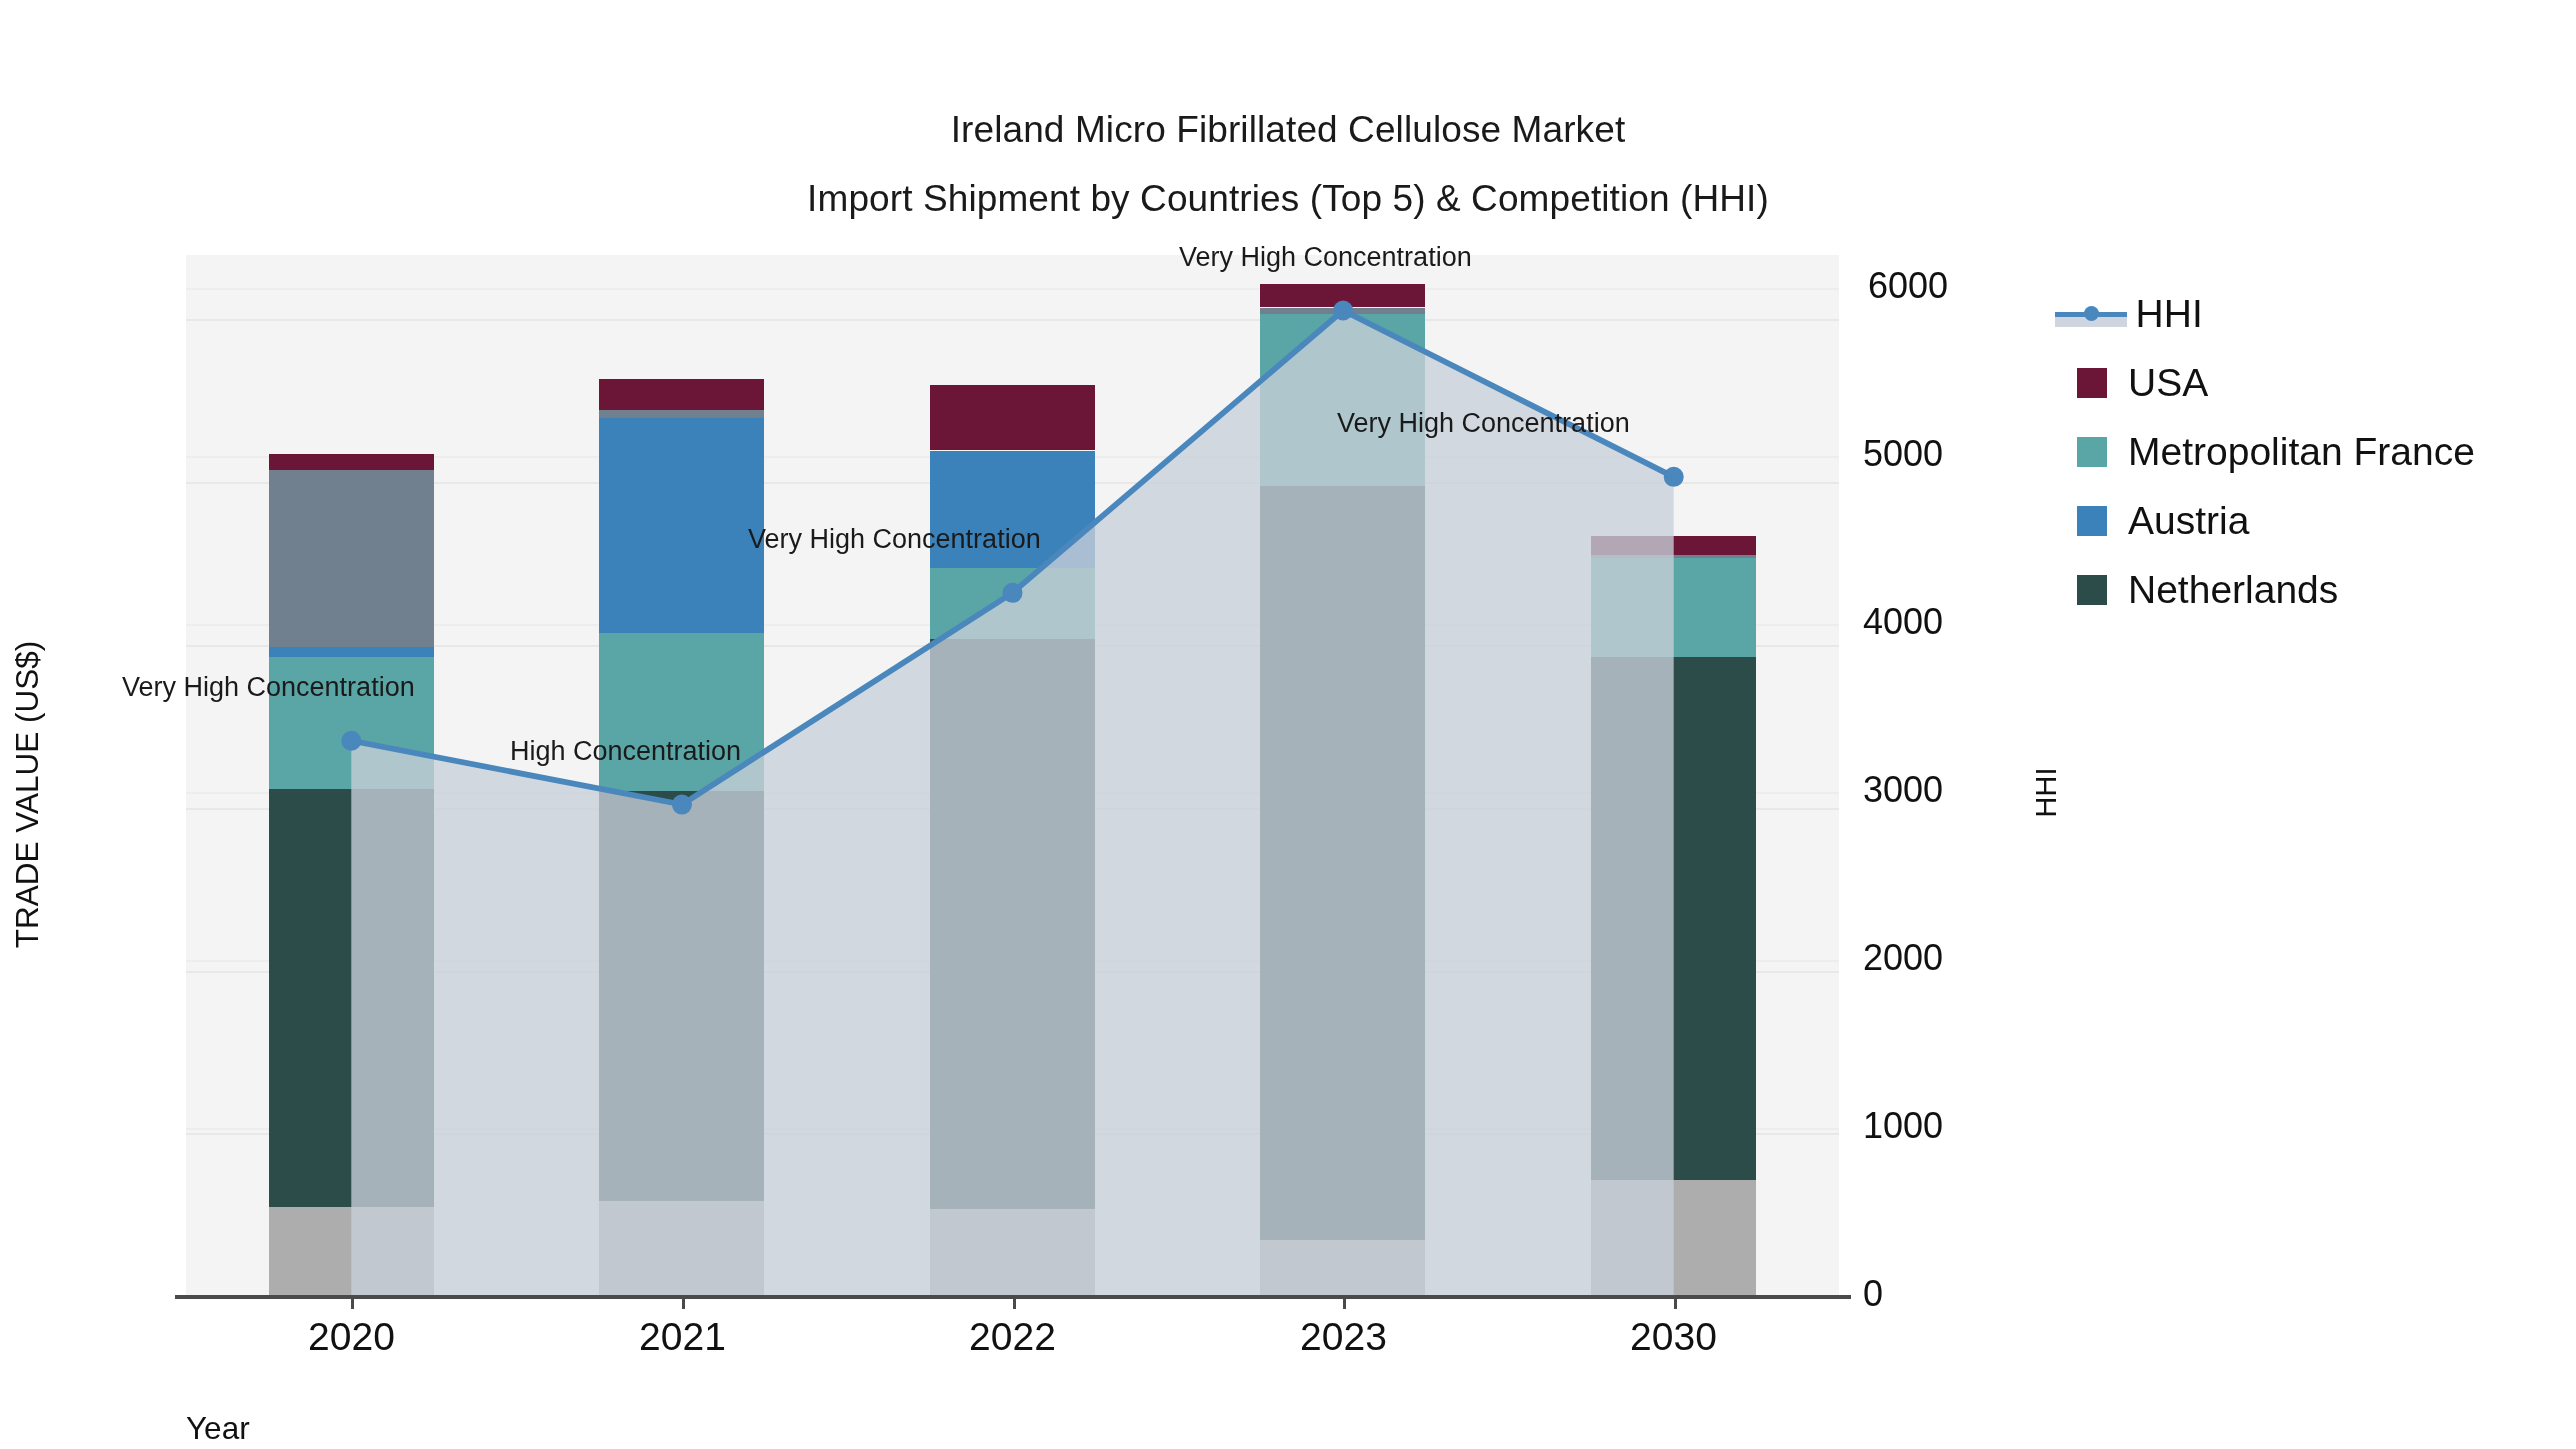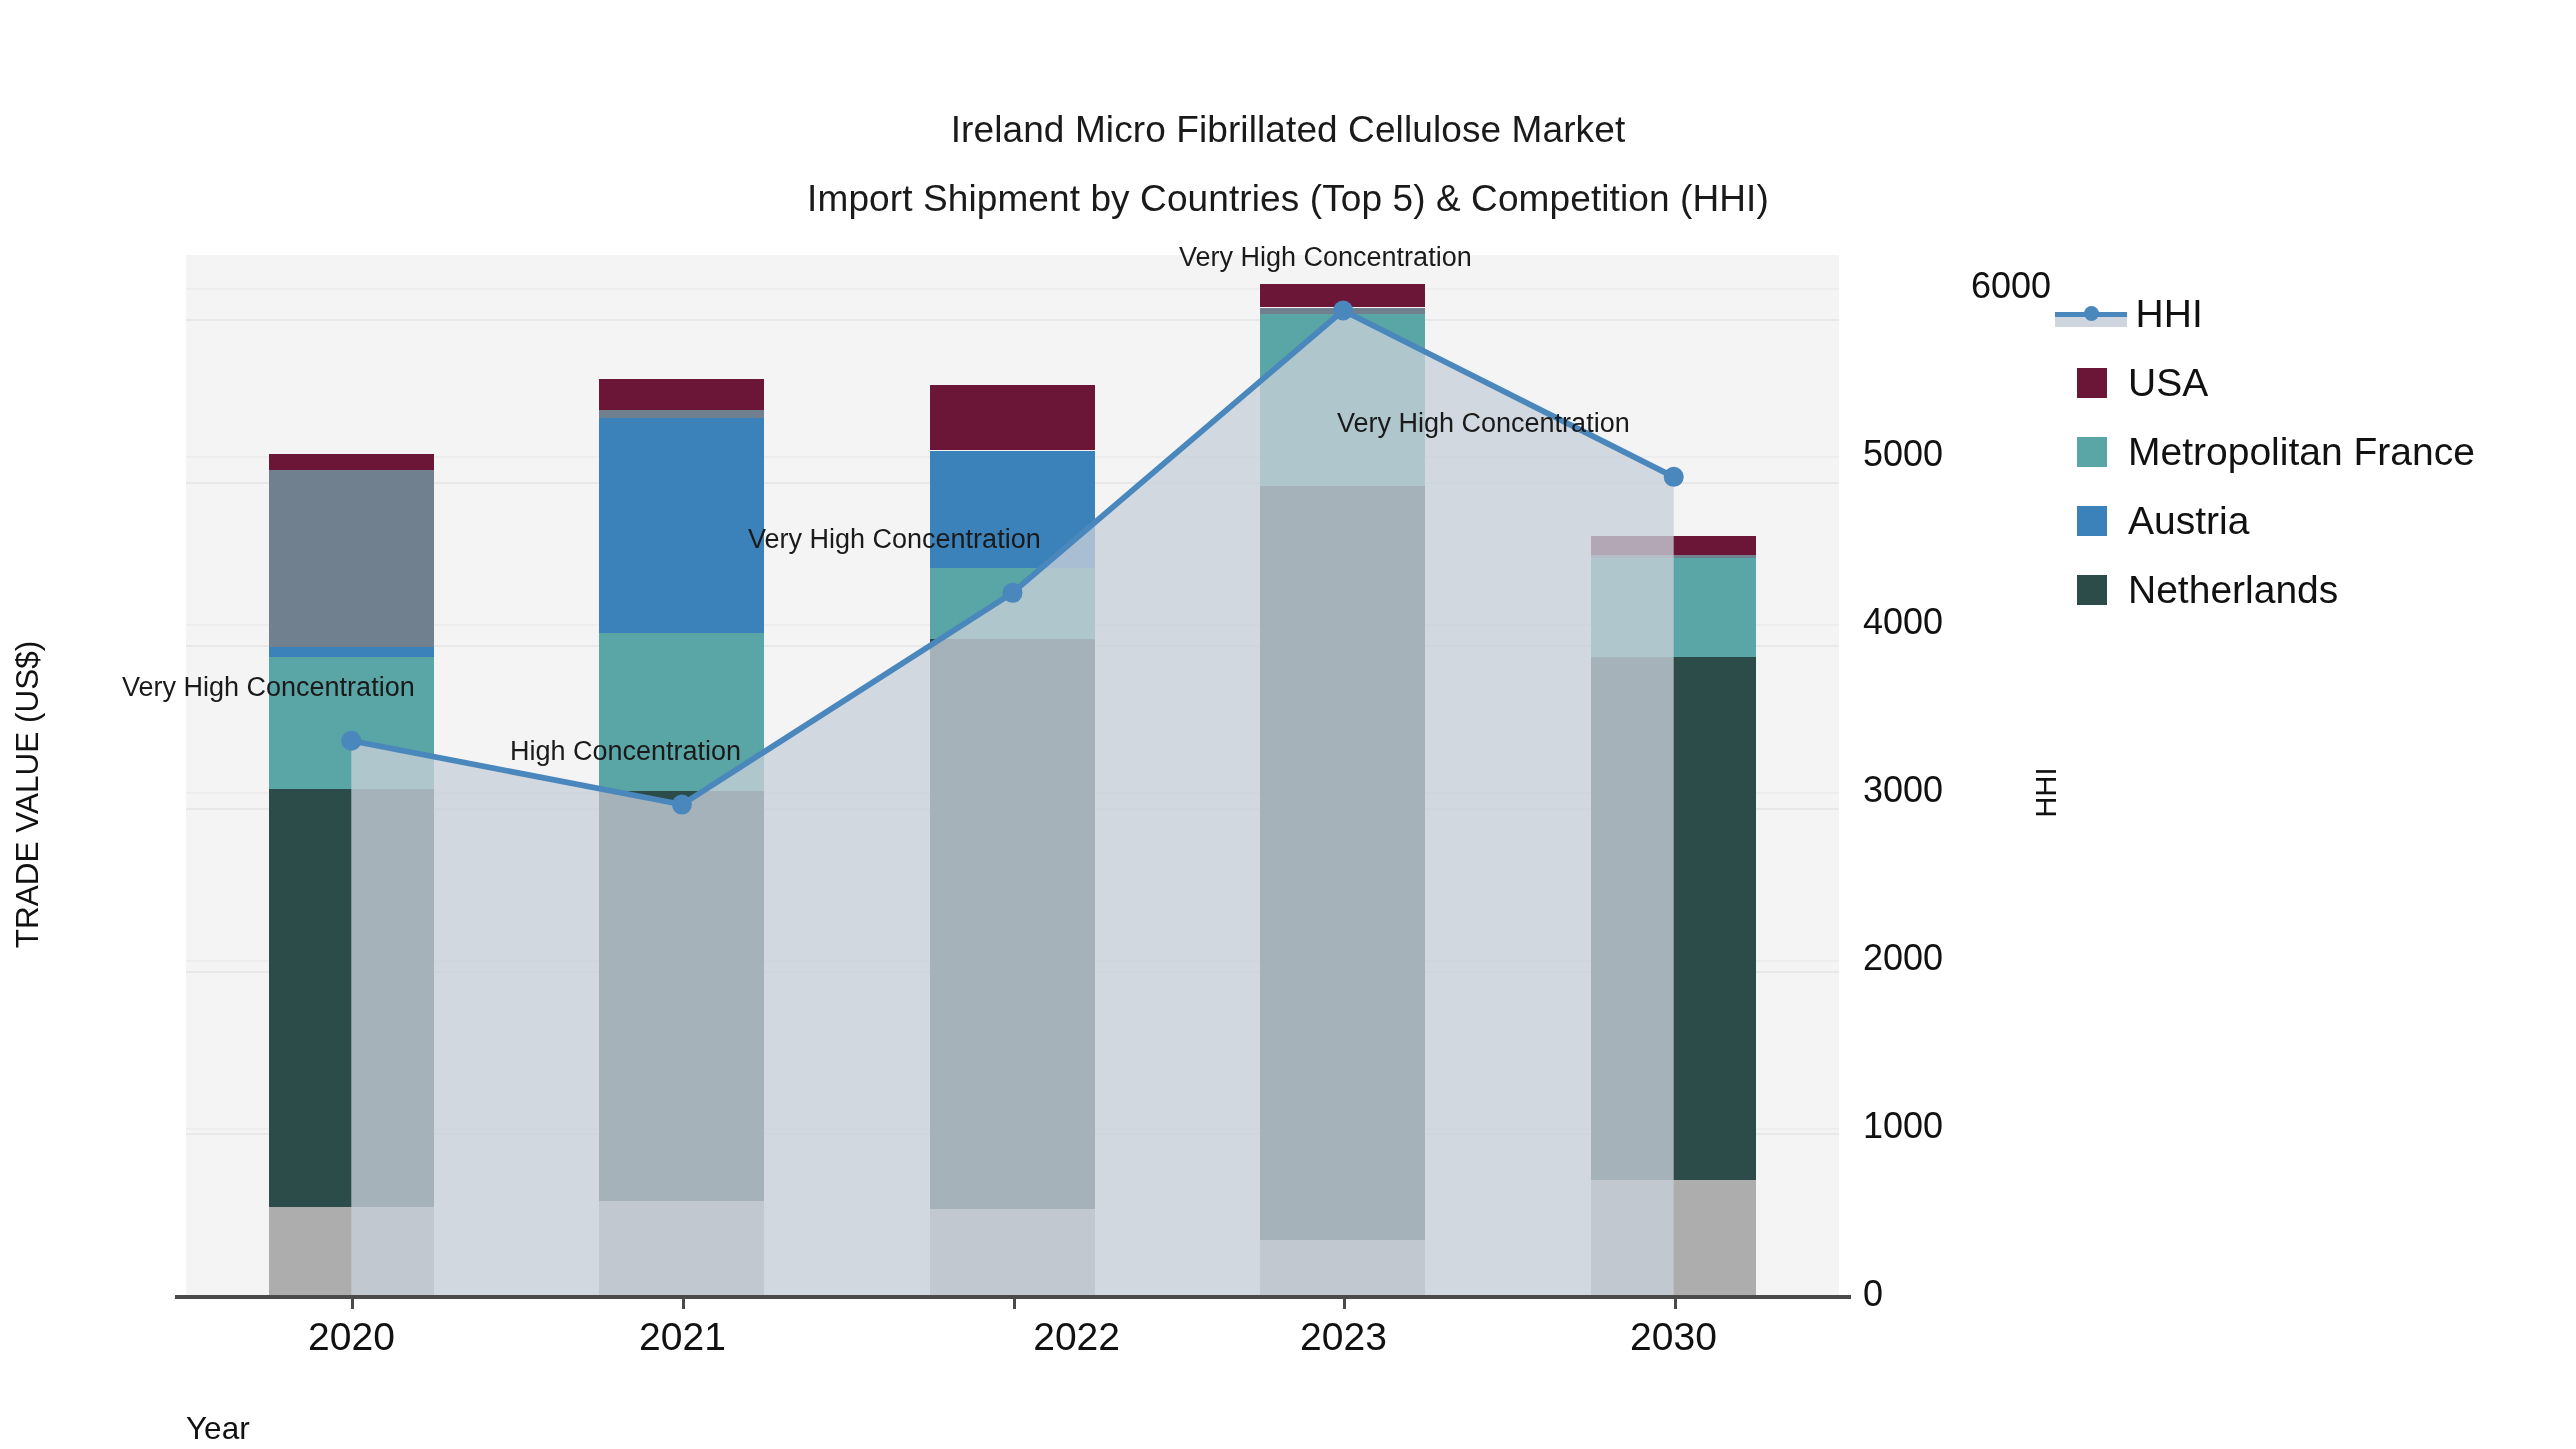--- a/index.html
+++ b/index.html
@@ -157,26 +157,26 @@
       <div class="annot" style="left: 510px; top: 693px;">High Concentration</div>
       <div class="annot" style="left: 748px; top: 481px;">Very High Concentration</div>
       <div class="annot" style="left: 1179px; top: 199px;">Very High Concentration</div>
       <div class="annot" style="left: 1337px; top: 365px;">Very High Concentration</div>
       <div class="ytick-r" style="left: 1863px; top: 1230px;">0</div>
       <div class="ytick-r" style="left: 1863px; top: 1062px;">1000</div>
       <div class="ytick-r" style="left: 1863px; top: 894px;">2000</div>
       <div class="ytick-r" style="left: 1863px; top: 726px;">3000</div>
       <div class="ytick-r" style="left: 1863px; top: 558px;">4000</div>
       <div class="ytick-r" style="left: 1863px; top: 390px;">5000</div>
-      <div class="ytick-r" style="left: 1971px; top: 222px;">6000</div>
+      <div class="ytick-r" style="left: 1868px; top: 222px;">6000</div>
       <div class="xtick" style="left: 244px;">2020</div>
       <div class="tick-bottom" style="left: 351px;"></div>
       <div class="xtick" style="left: 575px;">2021</div>
       <div class="tick-bottom" style="left: 682px;"></div>
-      <div class="xtick" style="left: 905px; text-align: right;">2022</div>
+      <div class="xtick" style="left: 905px;">2022</div>
       <div class="tick-bottom" style="left: 1013px;"></div>
       <div class="xtick" style="left: 1236px;">2023</div>
       <div class="tick-bottom" style="left: 1343px;"></div>
       <div class="xtick" style="left: 1566px;">2030</div>
       <div class="tick-bottom" style="left: 1674px;"></div>
     </div>
 
   <div class="axis-bottom"></div>
 
   <div class="ylabel-left">TRADE VALUE (US$)</div>

